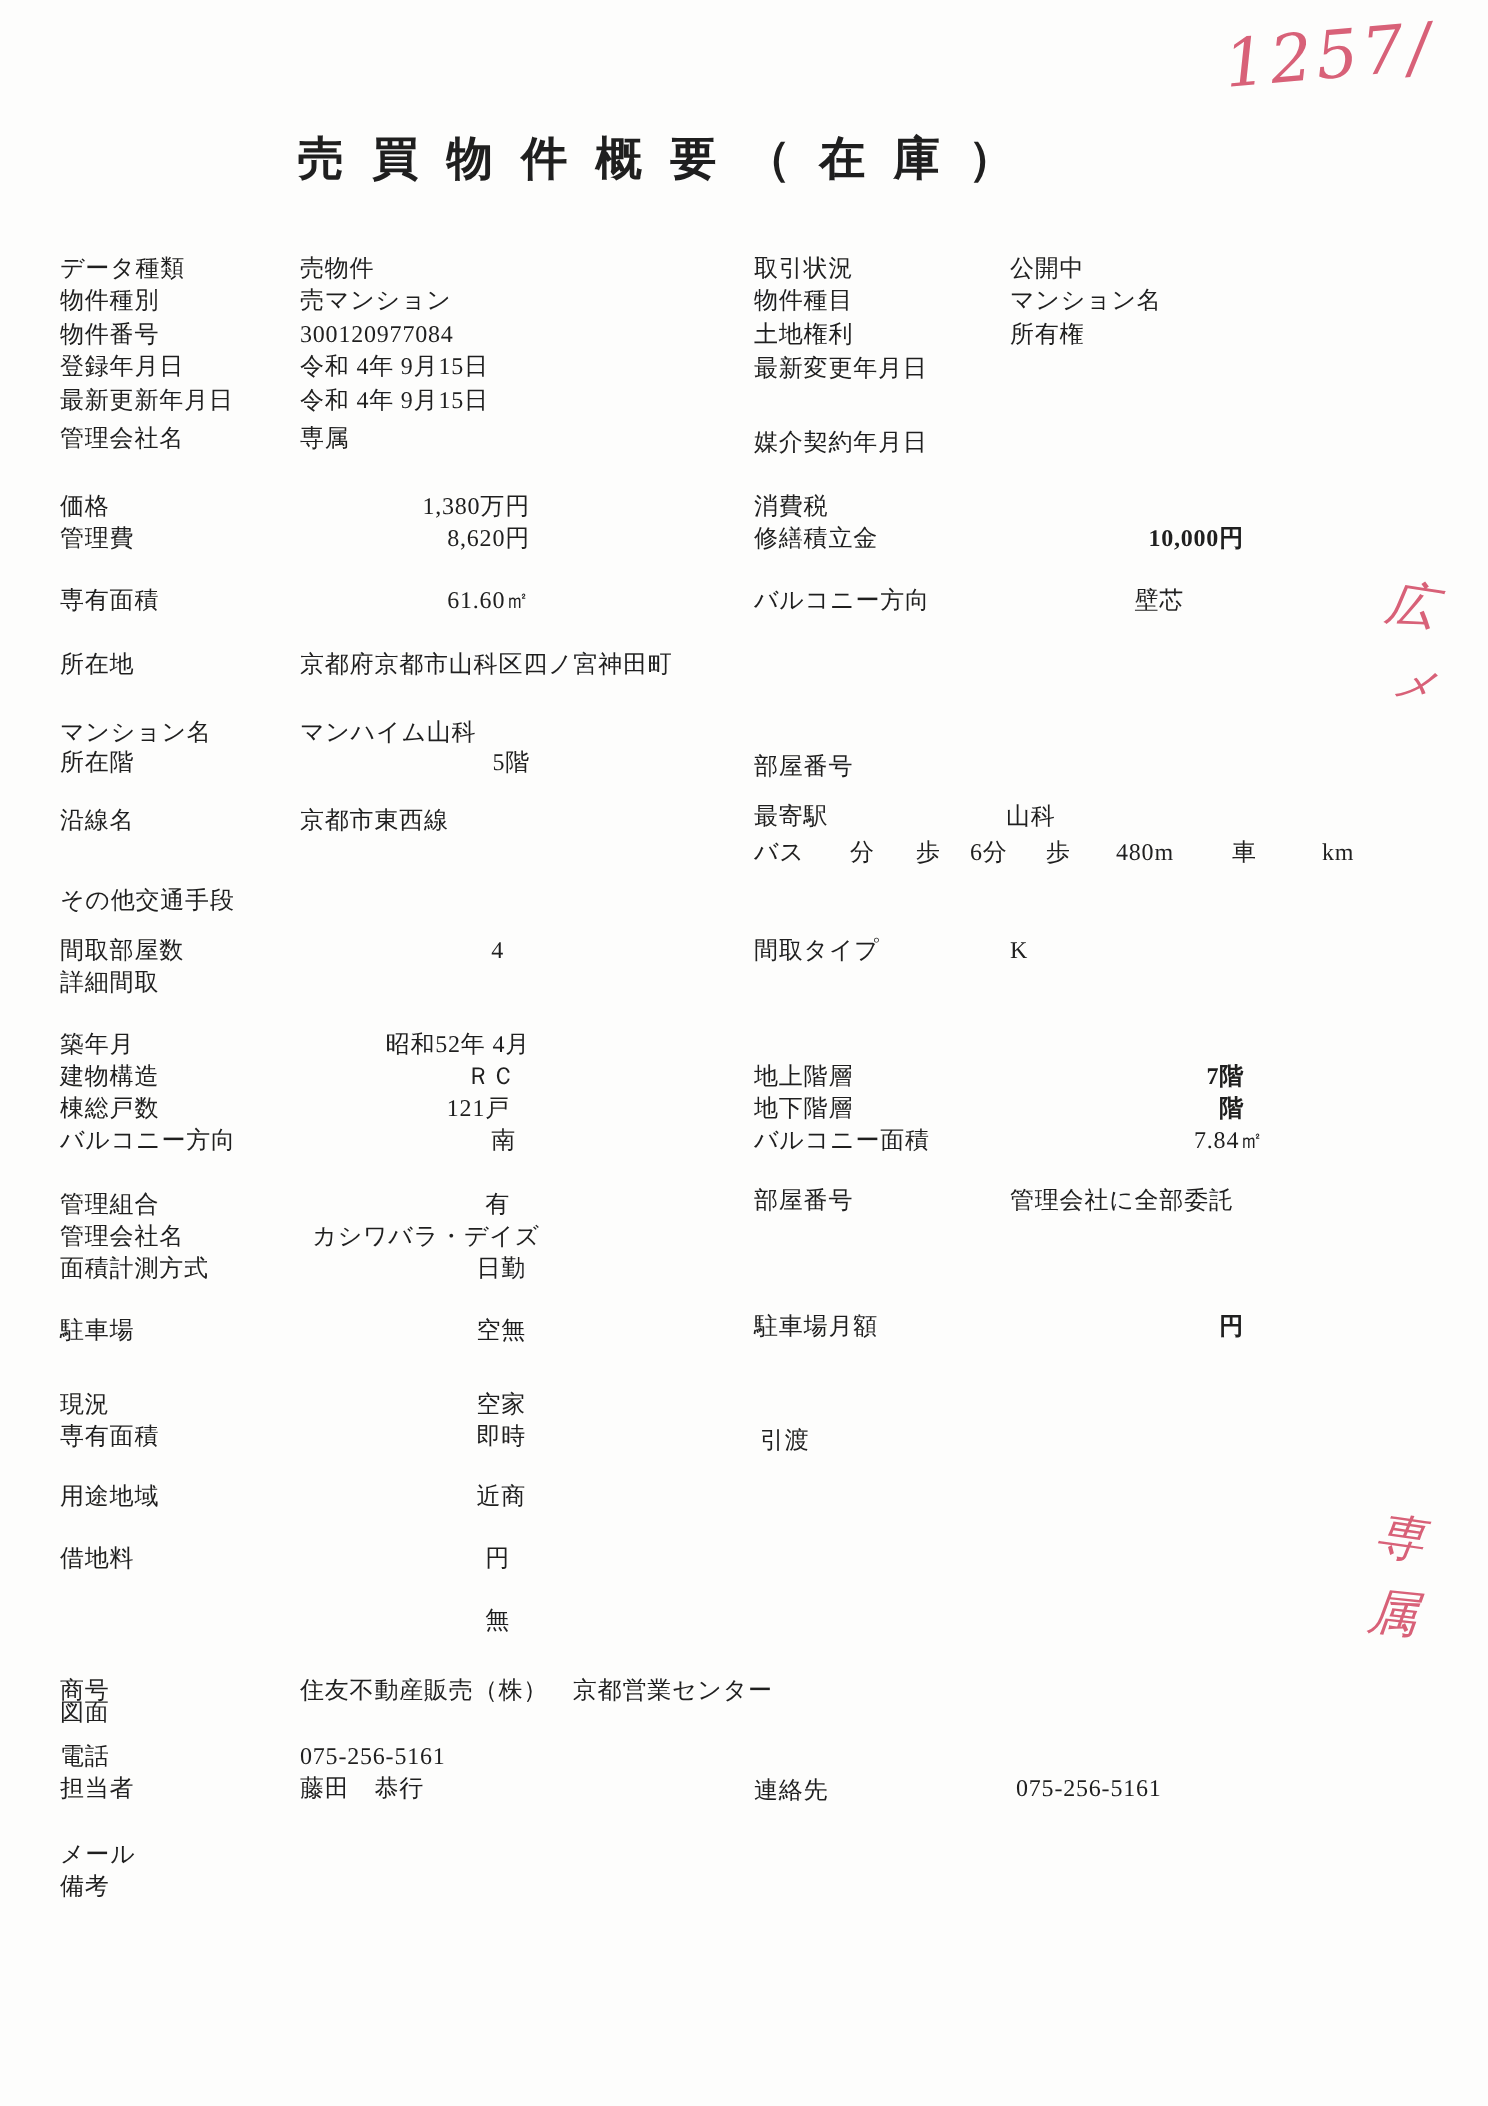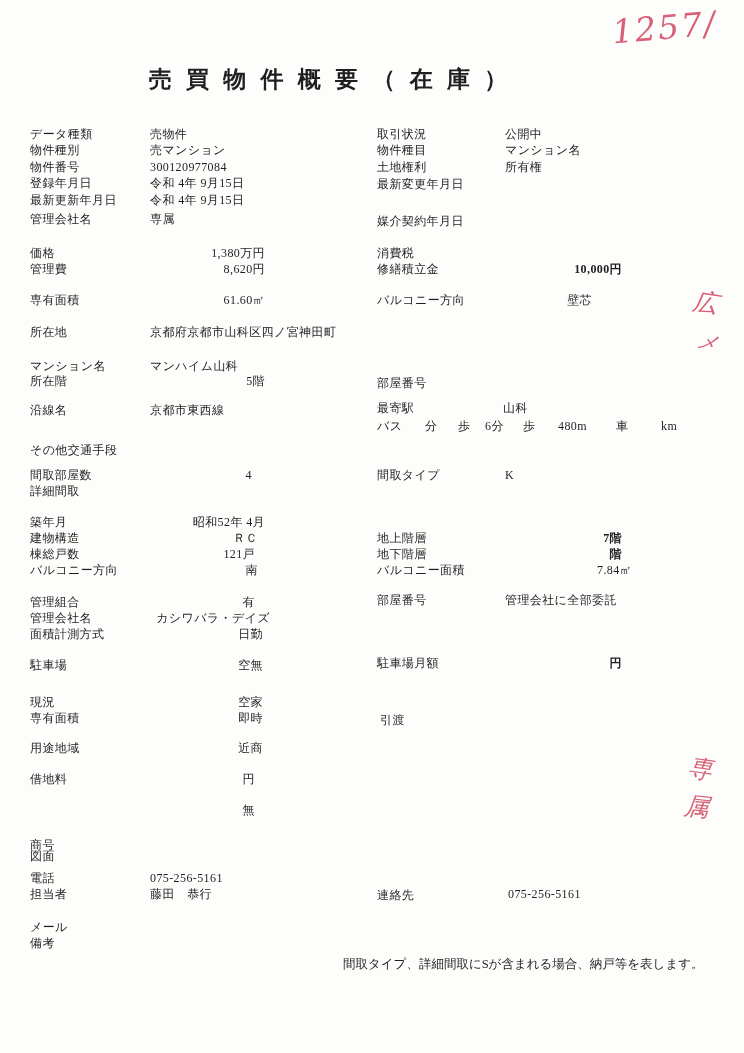--- a/index.html
+++ b/index.html
@@ -159,27 +159,27 @@
   <div class="t" style="top:741px;left:30px">用途地域</div>
   <div class="t vr" style="top:741px;left:100px;width:163px">近商</div>
 
   <div class="t" style="top:772px;left:30px">借地料</div>
   <div class="t vr" style="top:772px;left:100px;width:155px">円</div>
 
   <div class="t" style="top:849px;left:30px">図面</div>
   <div class="t vr" style="top:803px;left:100px;width:155px">無</div>
 
   <div class="t" style="top:838px;left:30px">商号</div>
+  <div class="t" style="top:838px;left:150px">住友不動産販売（株）　京都営業センター</div>
 
   <div class="t" style="top:871px;left:30px">電話</div>
   <div class="t" style="top:871px;left:150px">075-256-5161</div>
 
   <div class="t" style="top:887px;left:30px">担当者</div>
   <div class="t" style="top:887px;left:150px">藤田　恭行</div>
   <div class="t" style="top:888px;left:377px">連絡先</div>
   <div class="t" style="top:887px;left:508px">075-256-5161</div>
 
   <div class="t" style="top:920px;left:30px">メール</div>
   <div class="t" style="top:936px;left:30px">備考</div>
 
-  <div class="footer-note">間取タイプ、詳細間取にSが含まれる場合、納戸等を表します。</div>
 
 </div>
 
 </body></html>

